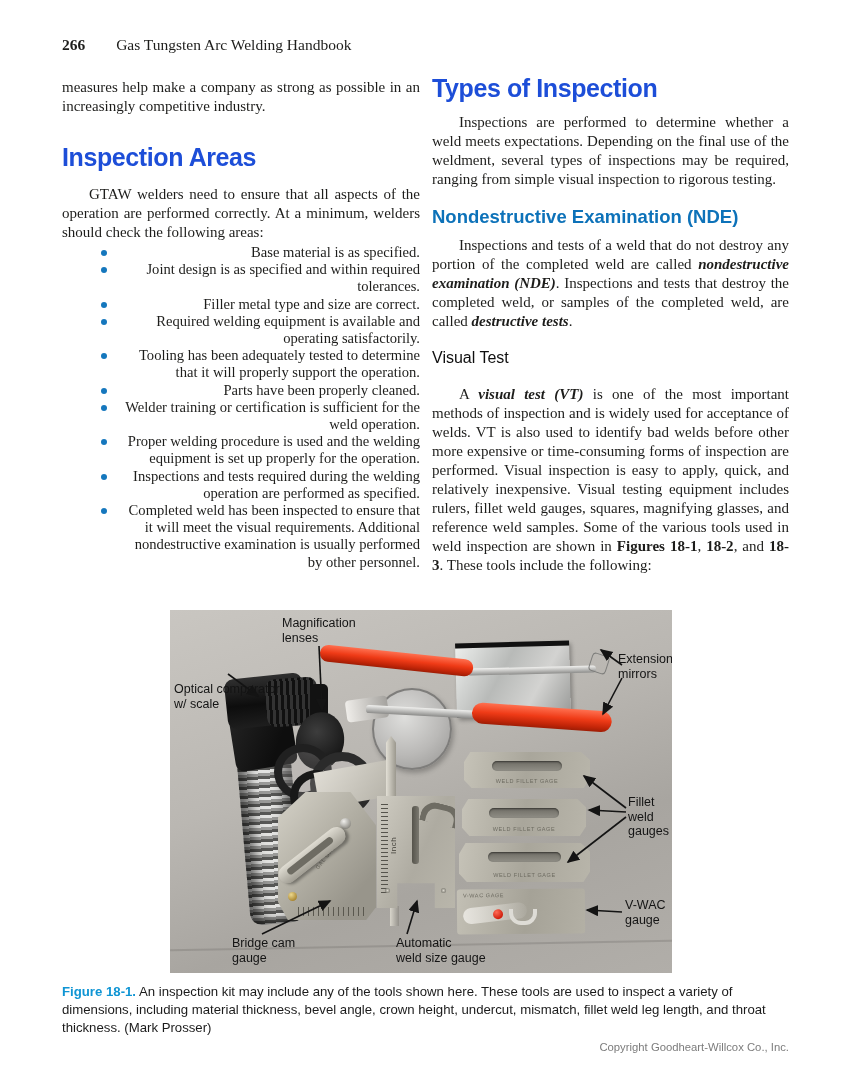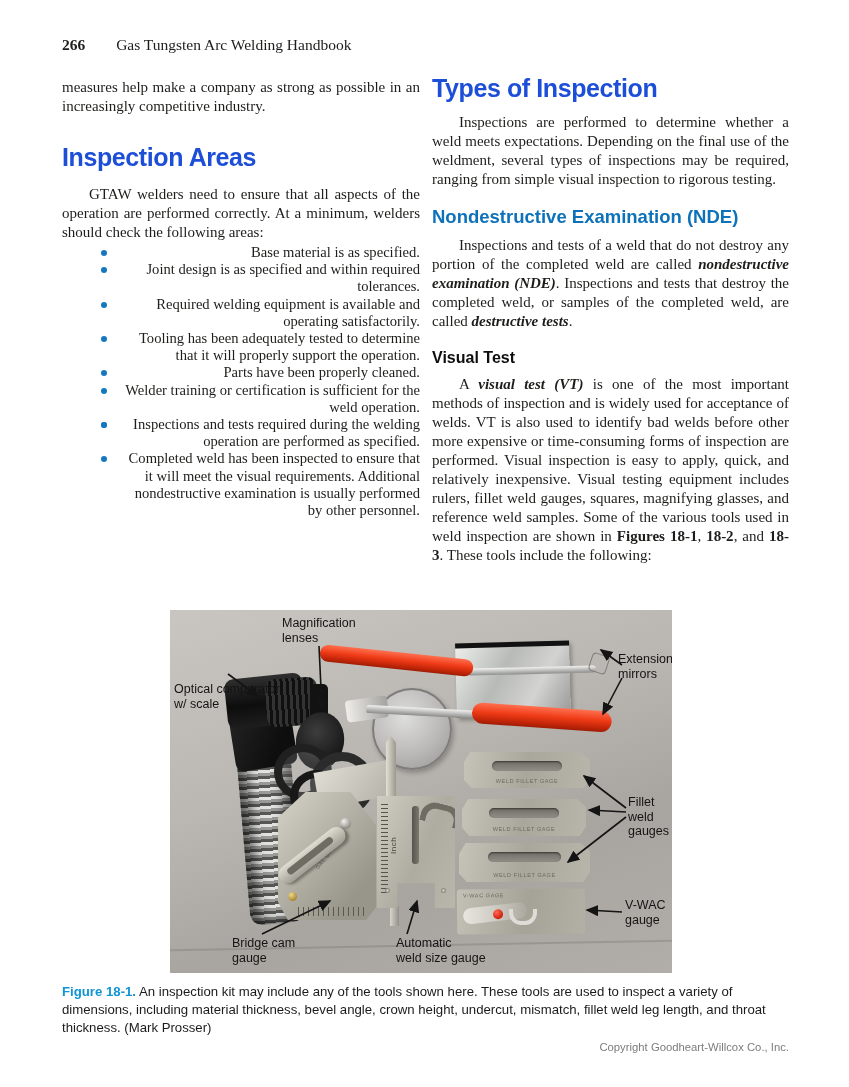--- a/index.html
+++ b/index.html
@@ -17,22 +17,22 @@
   .col-right { position:absolute; left:432px; top:72px; width:357px; }
 
   p.body { margin:0; font-size:15px; line-height:19px; text-align:justify; }
   p.indent { text-indent:27px; }
 
   h1.sect { font-family:"Liberation Sans",sans-serif; font-size:25px; font-weight:bold;
             color:#1d4ed8; margin:27px 0 13px 0; letter-spacing:-0.4px; }
   .col-right h1.sect { margin-top:2px; margin-bottom:10px; }
   h2.nde { font-family:"Liberation Sans",sans-serif; font-size:18.5px; font-weight:bold;
            color:#0d72b9; margin:17px 0 8px 0; }
-  h3.vt  { font-family:"Liberation Sans",sans-serif; font-size:16px; font-weight:bold;
-           color:#0e0e0e; margin:18px 0 8px 0; }
+  h3.vt  { font-family:"Liberation Sans",sans-serif; font-size:16px; font-weight:normal;
+           color:#0e0e0e; margin:18px 0 18px 0; }
 
   ul.checklist { list-style:none; margin:2px 0 0 0; padding:0; }
   ul.checklist li { position:relative; padding-left:63px; font-size:14.6px; line-height:17.2px; text-align:right; }
   ul.checklist .bullet { position:absolute; left:39px; top:6px; width:6px; height:6px;
                          border-radius:50%; background:#1577bd; }
 
   .bi { font-weight:bold; font-style:italic; }
   .b  { font-weight:bold; }
 
   
@@ -177,25 +177,26 @@
     <span>Gas Tungsten Arc Welding Handbook</span>
   </div>
 
   <div class="col-left">
     <p class="body">measures help make a company as strong as possible in an increasingly competitive industry.</p>
     <h1 class="sect">Inspection Areas</h1>
     <p class="body indent">GTAW welders need to ensure that all aspects of the operation are performed correctly. At a minimum, welders should check the following areas:</p>
     <ul class="checklist">
       <li><span class="bullet"></span><span>Base material is as specified.</span></li>
       <li><span class="bullet"></span><span>Joint design is as specified and within required tolerances.</span></li>
+      <li><span class="bullet"></span><span>Filler metal type and size are correct.</span></li>
       <li><span class="bullet"></span><span>Required welding equipment is available and operating satisfactorily.</span></li>
       <li><span class="bullet"></span><span>Tooling has been adequately tested to determine that it will properly support the operation.</span></li>
       <li><span class="bullet"></span><span>Parts have been properly cleaned.</span></li>
       <li><span class="bullet"></span><span>Welder training or certification is sufficient for the weld operation.</span></li>
-      <li><span class="bullet"></span></li>
+      <li><span class="bullet"></span><span>Proper welding procedure is used and the welding equipment is set up properly for the operation.</span></li>
       <li><span class="bullet"></span><span>Inspections and tests required during the welding operation are performed as specified.</span></li>
       <li><span class="bullet"></span><span>Completed weld has been inspected to ensure that it will meet the visual requirements. Additional nondestructive examination is usually performed by other personnel.</span></li>
     </ul>
   </div>
 
   <div class="col-right">
     <h1 class="sect">Types of Inspection</h1>
     <p class="body indent">Inspections are performed to determine whether a weld meets expectations. Depending on the final use of the weldment, several types of inspections may be required, ranging from simple visual inspection to rigorous testing.</p>
     <h2 class="nde">Nondestructive Examination (NDE)</h2>
     <p class="body indent"><span>Inspections and tests of a weld that do not destroy any portion of the completed weld are called </span><span class="bi">nondestructive examination (NDE)</span><span>. Inspections and tests that destroy the completed weld, or samples of the completed weld, are called </span><span class="bi">destructive tests</span><span>.</span></p>

